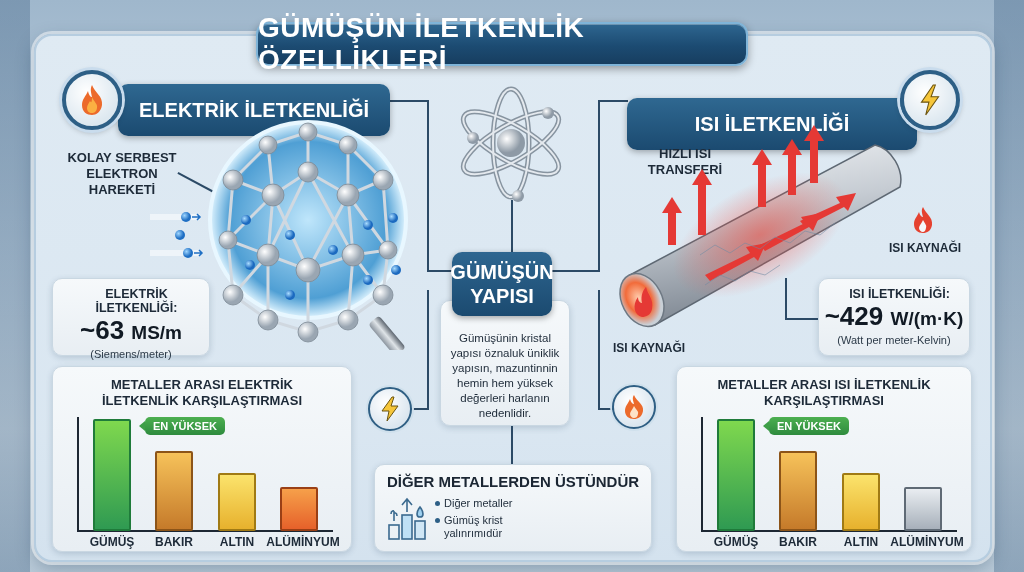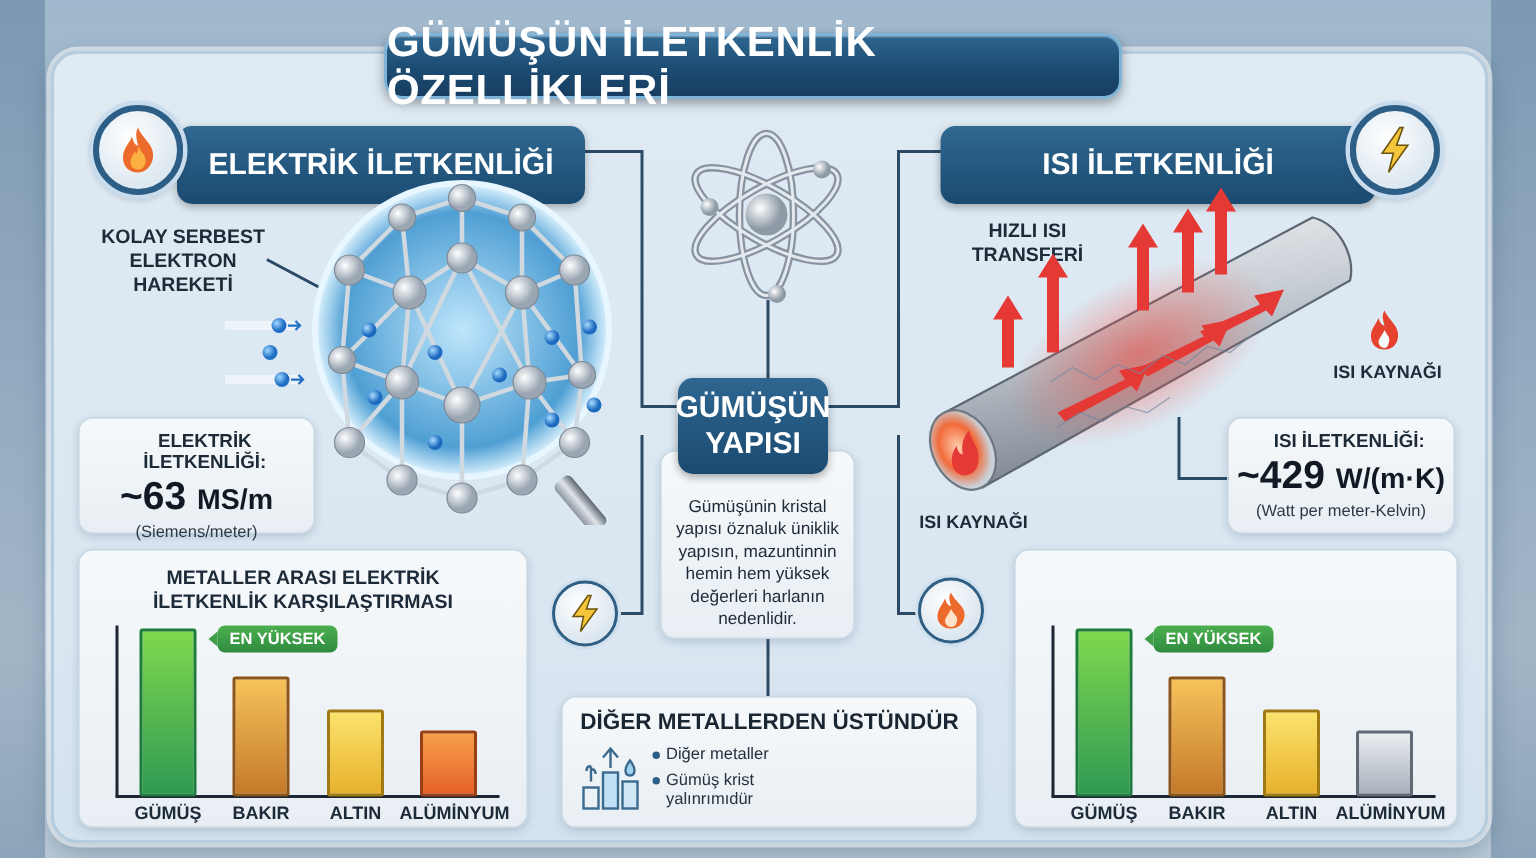--- a/index.html
+++ b/index.html
@@ -289,21 +289,21 @@
       <path d="M33 22 C29 22 29 17 33 12 C37 17 37 22 33 22Z" fill="#9fd1f0"></path>
       <path d="M7 26 V16 M4 19 C4 15 7 16 7 16 M10 21 C10 17 7 18 7 18"></path>
     </g>
   </svg>
   <ul class="sup-list" style="left:60px;top:32px;width:100px;">
     <li>Diğer metaller</li>
     <li>Gümüş krist yalınrımıdür</li>
   </ul>
 </div>
 
-<div class="sec-pill" style="left:627px;top:84px;width:290px;">
+<div class="sec-pill" style="left:627px;top:98px;width:290px;">
   <span>ISI İLETKENLİĞİ</span>
 </div>
 <div class="icon-circle" style="left:900px;top:70px;width:60px;height:60px;">
   <svg width="24" height="32" viewBox="0 0 22 30">
     <path d="M14 1 L3 17 H10 L7 29 L19 12 H12 L16 1Z" fill="#f6c63a" stroke="#6b5410" stroke-width="1"></path>
   </svg>
 </div>
 
 <div class="label-block" style="left:640px;top:146px;width:90px;">
   <div>HIZLI ISI</div>
@@ -361,20 +361,21 @@
 </div>
 
 <div class="icon-small" style="left:612px;top:385px;">
   <svg width="22" height="26" viewBox="0 0 22 26">
     <path d="M11 1 C14 8 21 10 20 17 C19 23 15 25 11 25 C6 25 2 22 2 17 C2 12 5 10 7 5 C8 9 10 10 11 10 C10 6 9 4 11 1Z" fill="#ec6a2b"></path>
     <path d="M11 12 C13 16 16 17 15 20 C14.5 23 13 24 11 24 C9 24 7 22 7 20 C7 18 9 16 10 14Z" fill="#fde2c8"></path>
   </svg>
 </div>
 
 <div class="card" style="left:676px;top:366px;width:296px;height:186px;">
+  <div class="chart-title" style="padding:0 30px;">METALLER ARASI ISI İLETKENLİK KARŞILAŞTIRMASI</div>
   <div class="axis-y" style="left:24px;top:50px;height:114px;"></div>
   <div class="axis-x" style="left:24px;top:163px;width:256px;"></div>
   <div class="bar" style="left:40px;top:52px;width:38px;height:112px;background:linear-gradient(180deg,#7fd84e,#2f9a52);border-color:#1f7b3a;"></div>
   <div class="bar" style="left:102px;top:84px;width:38px;height:80px;background:linear-gradient(180deg,#f6c25a,#c57a2a);border-color:#8c5418;"></div>
   <div class="bar" style="left:165px;top:106px;width:38px;height:58px;background:linear-gradient(180deg,#fbe36c,#e7b12d);border-color:#a07a14;"></div>
   <div class="bar" style="left:227px;top:120px;width:38px;height:44px;background:linear-gradient(180deg,#e9edf1,#a7b0ba);border-color:#5f6a75;"></div>
   <div class="badge" style="left:92px;top:50px;">EN YÜKSEK</div>
   <div class="bar-label" style="left:19px;top:168px;">GÜMÜŞ</div>
   <div class="bar-label" style="left:81px;top:168px;">BAKIR</div>
   <div class="bar-label" style="left:144px;top:168px;">ALTIN</div>

